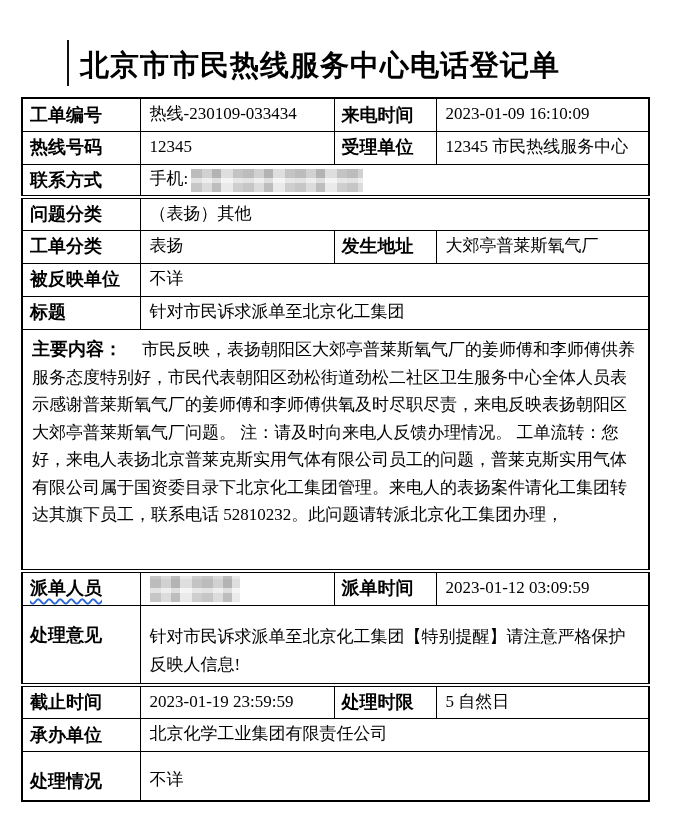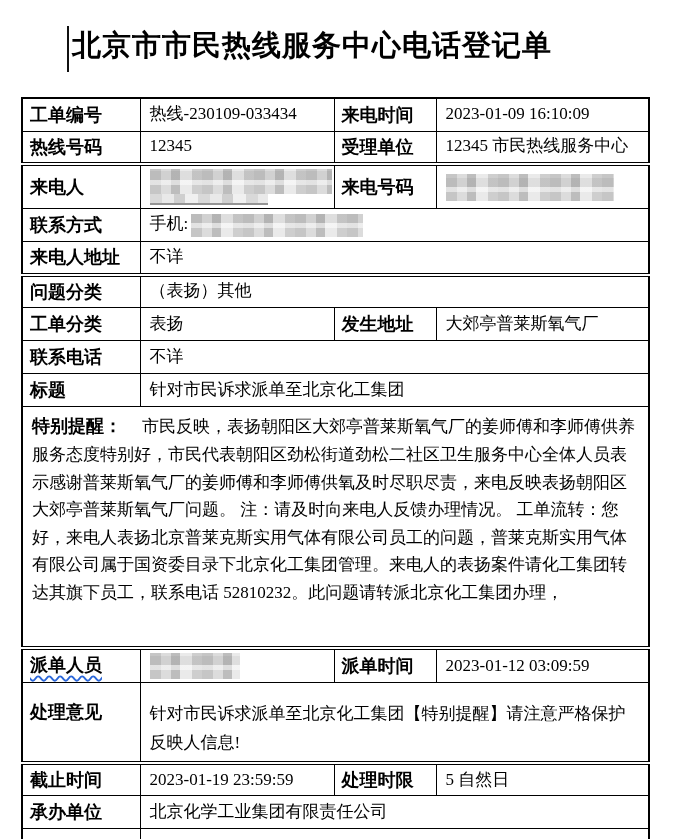--- a/index.html
+++ b/index.html
@@ -2,21 +2,21 @@
 <html><head>
 <meta charset="utf-8">
 <style>
   html,body{margin:0;padding:0;}
   body{
     width:700px;height:839px;background:#ffffff;position:relative;overflow:hidden;
     font-family:"Liberation Sans",sans-serif;color:#000;
   }
   .page{width:700px;height:839px;position:relative;}
   
-  .title-row{position:absolute;top:26px;left:67px;display:flex;align-items:flex-start;}
+  .title-row{position:absolute;top:40px;left:67px;display:flex;align-items:flex-end;gap:8px;}
   .text-cursor{width:2px;height:46px;background:#111;margin-right:3px;flex:0 0 auto;}
   .doc-title{font-size:29px;font-weight:bold;margin:0;letter-spacing:1px;white-space:nowrap;
     font-family:"Liberation Sans",sans-serif;}
   
   table.form{
     position:absolute;top:97px;left:21px;width:627px;
     border-collapse:collapse;border:2px solid #000;table-layout:fixed;
     background:#fff;
   }
   td{
@@ -87,69 +87,54 @@
       <td class="val">2023-01-09 16:10:09</td>
     </tr>
 
     <tr>
       <td class="lbl">热线号码</td>
       <td class="val">12345</td>
       <td class="lbl">受理单位</td>
       <td class="val">12345 市民热线服务中心</td>
     </tr>
 
-    <tr class="sep row-caller">
-      <td class="lbl">来电人</td>
-      <td class="val">
-        <span class="mosaic m-caller"></span>
-        <span class="m-caller-tail"></span>
-      </td>
-      <td class="lbl">来电号码</td>
-      <td class="val">
-        <span class="mosaic m-caller-no"></span>
-      </td>
-    </tr>
 
     <tr>
       <td class="lbl">联系方式</td>
       <td class="val" colspan="3">
         <span>手机:</span><span class="mosaic m-phone"></span>
       </td>
     </tr>
 
-    <tr>
-      <td class="lbl">来电人地址</td>
-      <td class="val" colspan="3">不详</td>
-    </tr>
 
     <tr class="sep">
       <td class="lbl">问题分类</td>
       <td class="val" colspan="3">（表扬）其他</td>
     </tr>
 
     <tr>
       <td class="lbl">工单分类</td>
       <td class="val">表扬</td>
       <td class="lbl">发生地址</td>
       <td class="val">大郊亭普莱斯氧气厂</td>
     </tr>
 
     <tr>
-      <td class="lbl">联系电话</td>
+      <td class="lbl">被反映单位</td>
       <td class="val" colspan="3">不详</td>
     </tr>
 
     <tr>
       <td class="lbl">标题</td>
       <td class="val" colspan="3">针对市民诉求派单至北京化工集团</td>
     </tr>
 
     <tr>
       <td class="main-content" colspan="4">
-        <span class="inline-label">特别提醒：</span><span class="content-text">市民反映，表扬朝阳区大郊亭普莱斯氧气厂的姜师傅和李师傅供养服务态度特别好，市民代表朝阳区劲松街道劲松二社区卫生服务中心全体人员表示感谢普莱斯氧气厂的姜师傅和李师傅供氧及时尽职尽责，来电反映表扬朝阳区大郊亭普莱斯氧气厂问题。 注：请及时向来电人反馈办理情况。 工单流转：您好，来电人表扬北京普莱克斯实用气体有限公司员工的问题，普莱克斯实用气体有限公司属于国资委目录下北京化工集团管理。来电人的表扬案件请化工集团转达其旗下员工，联系电话 52810232。此问题请转派北京化工集团办理，</span>
+        <span class="inline-label">主要内容：</span><span class="content-text">市民反映，表扬朝阳区大郊亭普莱斯氧气厂的姜师傅和李师傅供养服务态度特别好，市民代表朝阳区劲松街道劲松二社区卫生服务中心全体人员表示感谢普莱斯氧气厂的姜师傅和李师傅供氧及时尽职尽责，来电反映表扬朝阳区大郊亭普莱斯氧气厂问题。 注：请及时向来电人反馈办理情况。 工单流转：您好，来电人表扬北京普莱克斯实用气体有限公司员工的问题，普莱克斯实用气体有限公司属于国资委目录下北京化工集团管理。来电人的表扬案件请化工集团转达其旗下员工，联系电话 52810232。此问题请转派北京化工集团办理，</span>
       </td>
     </tr>
 
     <tr class="sep">
       <td class="lbl">
         <span class="squiggle">派单人员</span>
       </td>
       <td class="val">
         <span class="mosaic m-dispatcher"></span>
       </td>

